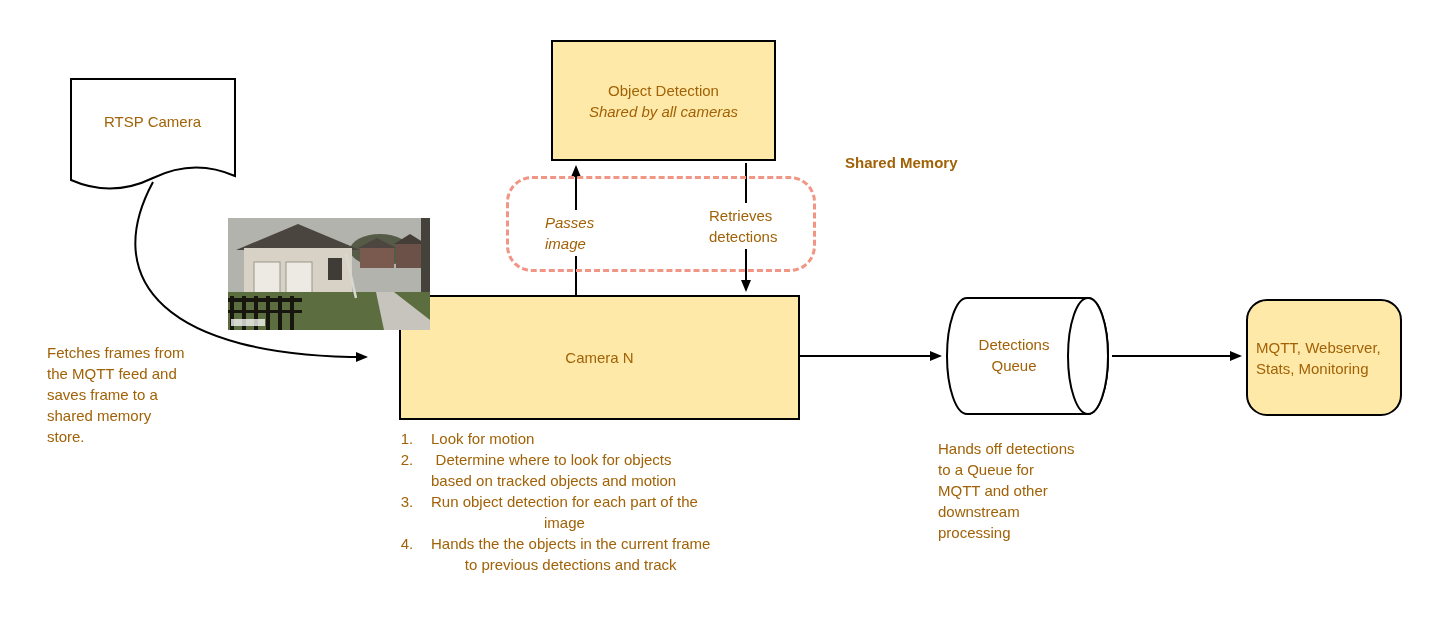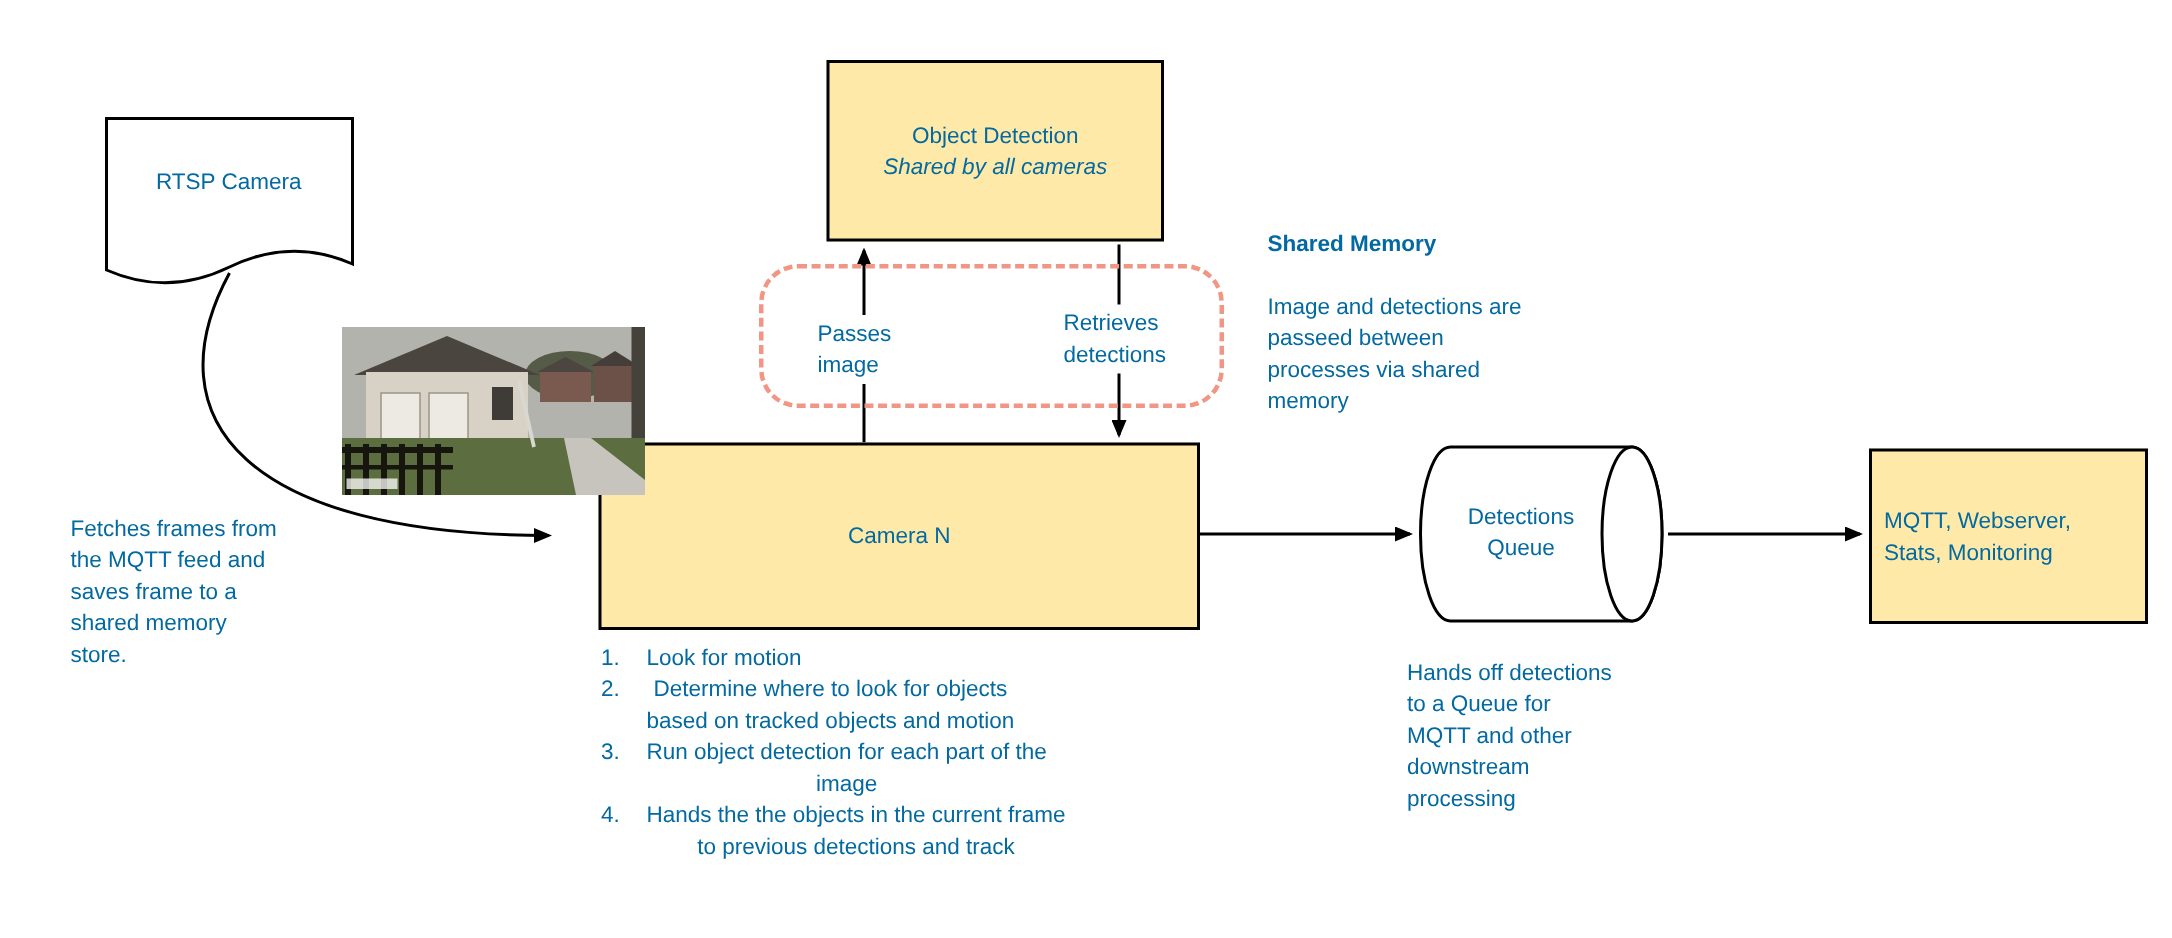--- a/index.html
+++ b/index.html
@@ -1,39 +1,39 @@
 <!DOCTYPE html>
 <html><head>
 <meta charset="utf-8">
 <style>
   html,body{margin:0;padding:0;background:#fff;}
   .canvas{
     position:relative;width:1448px;height:625px;background:#ffffff;
-    font-family:"Liberation Sans", sans-serif;font-size:15px;color:#0369a1;
+    font-family:"Liberation Sans", sans-serif;font-size:15px;color:#a16207;
     overflow:hidden;
   }
   .layer{position:absolute;left:0;top:0;}
   .box{
     position:absolute;background:#FFE9A8;border:2px solid #000;box-sizing:border-box;
   }
   .center-flex{display:flex;flex-direction:column;align-items:center;justify-content:center;text-align:center;}
   .note{position:absolute;line-height:21px;white-space:pre-line;}
   .arrow-label{
     position:absolute;line-height:21px;white-space:pre-line;background:#ffffff;padding:2px 4px;
   }
   #object-detection{left:551px;top:40px;width:225px;height:121px;line-height:21px;}
   #object-detection .sub{font-style:italic;}
   #camera-n{left:375px;top:295px;width:401px;height:125px;margin-left:24px;}
-  #mqtt-box{left:1246px;top:299px;width:186px;height:117px;display:flex;align-items:center;padding-left:8px;line-height:21px;}
+  #mqtt-box{left:1246px;top:299px;width:156px;height:117px;display:flex;align-items:center;padding-left:8px;line-height:21px;border-radius:21px;}
   #dashed-box{
     position:absolute;left:506px;top:176px;width:310px;height:96px;box-sizing:border-box;
     border:3px dashed #F19584;border-radius:26px;background:transparent;
   }
   #rtsp-label{position:absolute;left:70px;top:113px;width:165px;text-align:center;}
-  #passes-label{left:541px;top:210px;width:66px;}
+  #passes-label{left:541px;top:210px;width:66px;font-style:italic;}
   #retrieves-label{left:705px;top:203px;width:86px;}
   #shared-memory-note{left:845px;top:131px;width:215px;}
   #shared-memory-note .t{font-weight:bold;}
   #fetches-note{left:47px;top:342px;width:180px;}
   #hands-off-note{left:938px;top:438px;width:190px;}
   #queue-label{position:absolute;left:958px;top:334px;width:112px;text-align:center;line-height:21px;white-space:pre-line;}
   #steps-list{position:absolute;left:383px;top:428px;width:410px;margin:0;padding:0;list-style:none;counter-reset:s;text-align:center;}
   #steps-list li{counter-increment:s;display:flex;line-height:21px;}
   #steps-list li::before{content:counter(s) ".";flex:0 0 48px;}
   #steps-list li span{white-space:pre-line;}
@@ -87,24 +87,20 @@
 
   <div id="passes-label" class="arrow-label">Passes
 image</div>
   <div id="retrieves-label" class="arrow-label">Retrieves
 detections</div>
 
   <div id="rtsp-label">RTSP Camera</div>
 
   <div id="shared-memory-note" class="note">
     <span class="t">Shared Memory</span><br>
-    <span>Image and detections are
-passeed between
-processes via shared
-memory</span>
   </div>
 
   <div id="fetches-note" class="note">Fetches frames from
 the MQTT feed and
 saves frame to a
 shared memory
 store.</div>
 
   <ol id="steps-list">
     <li>

